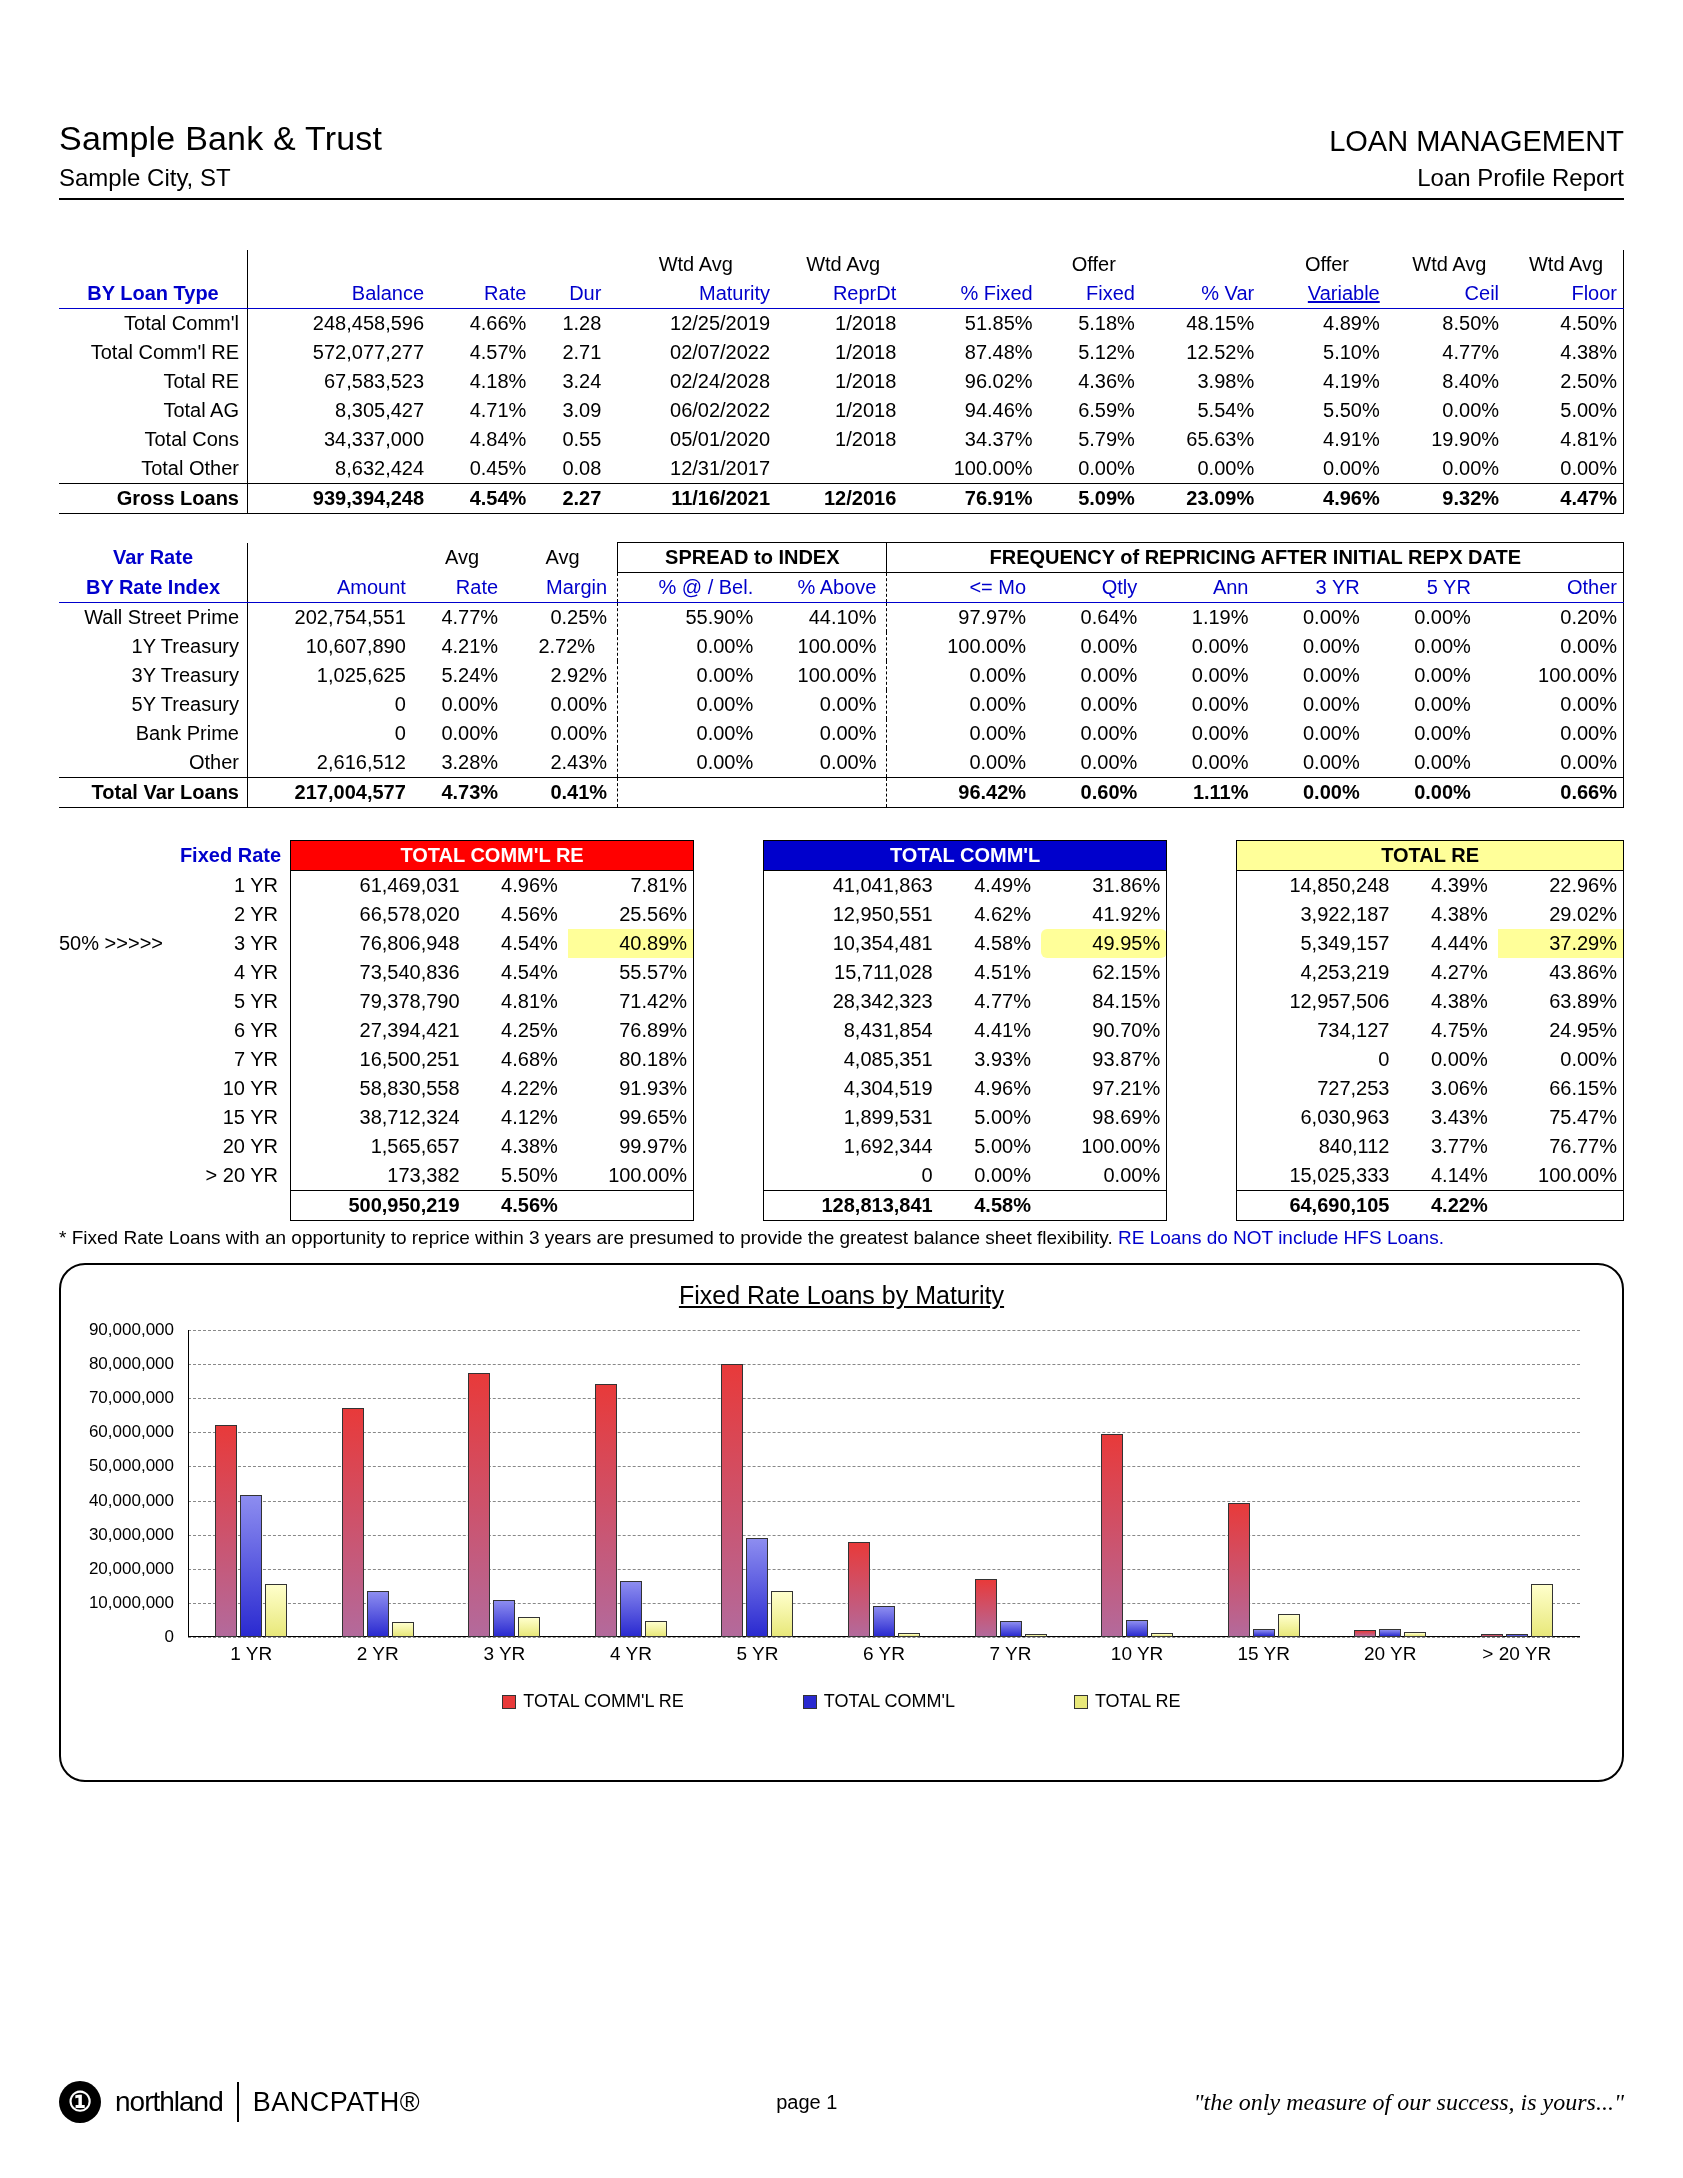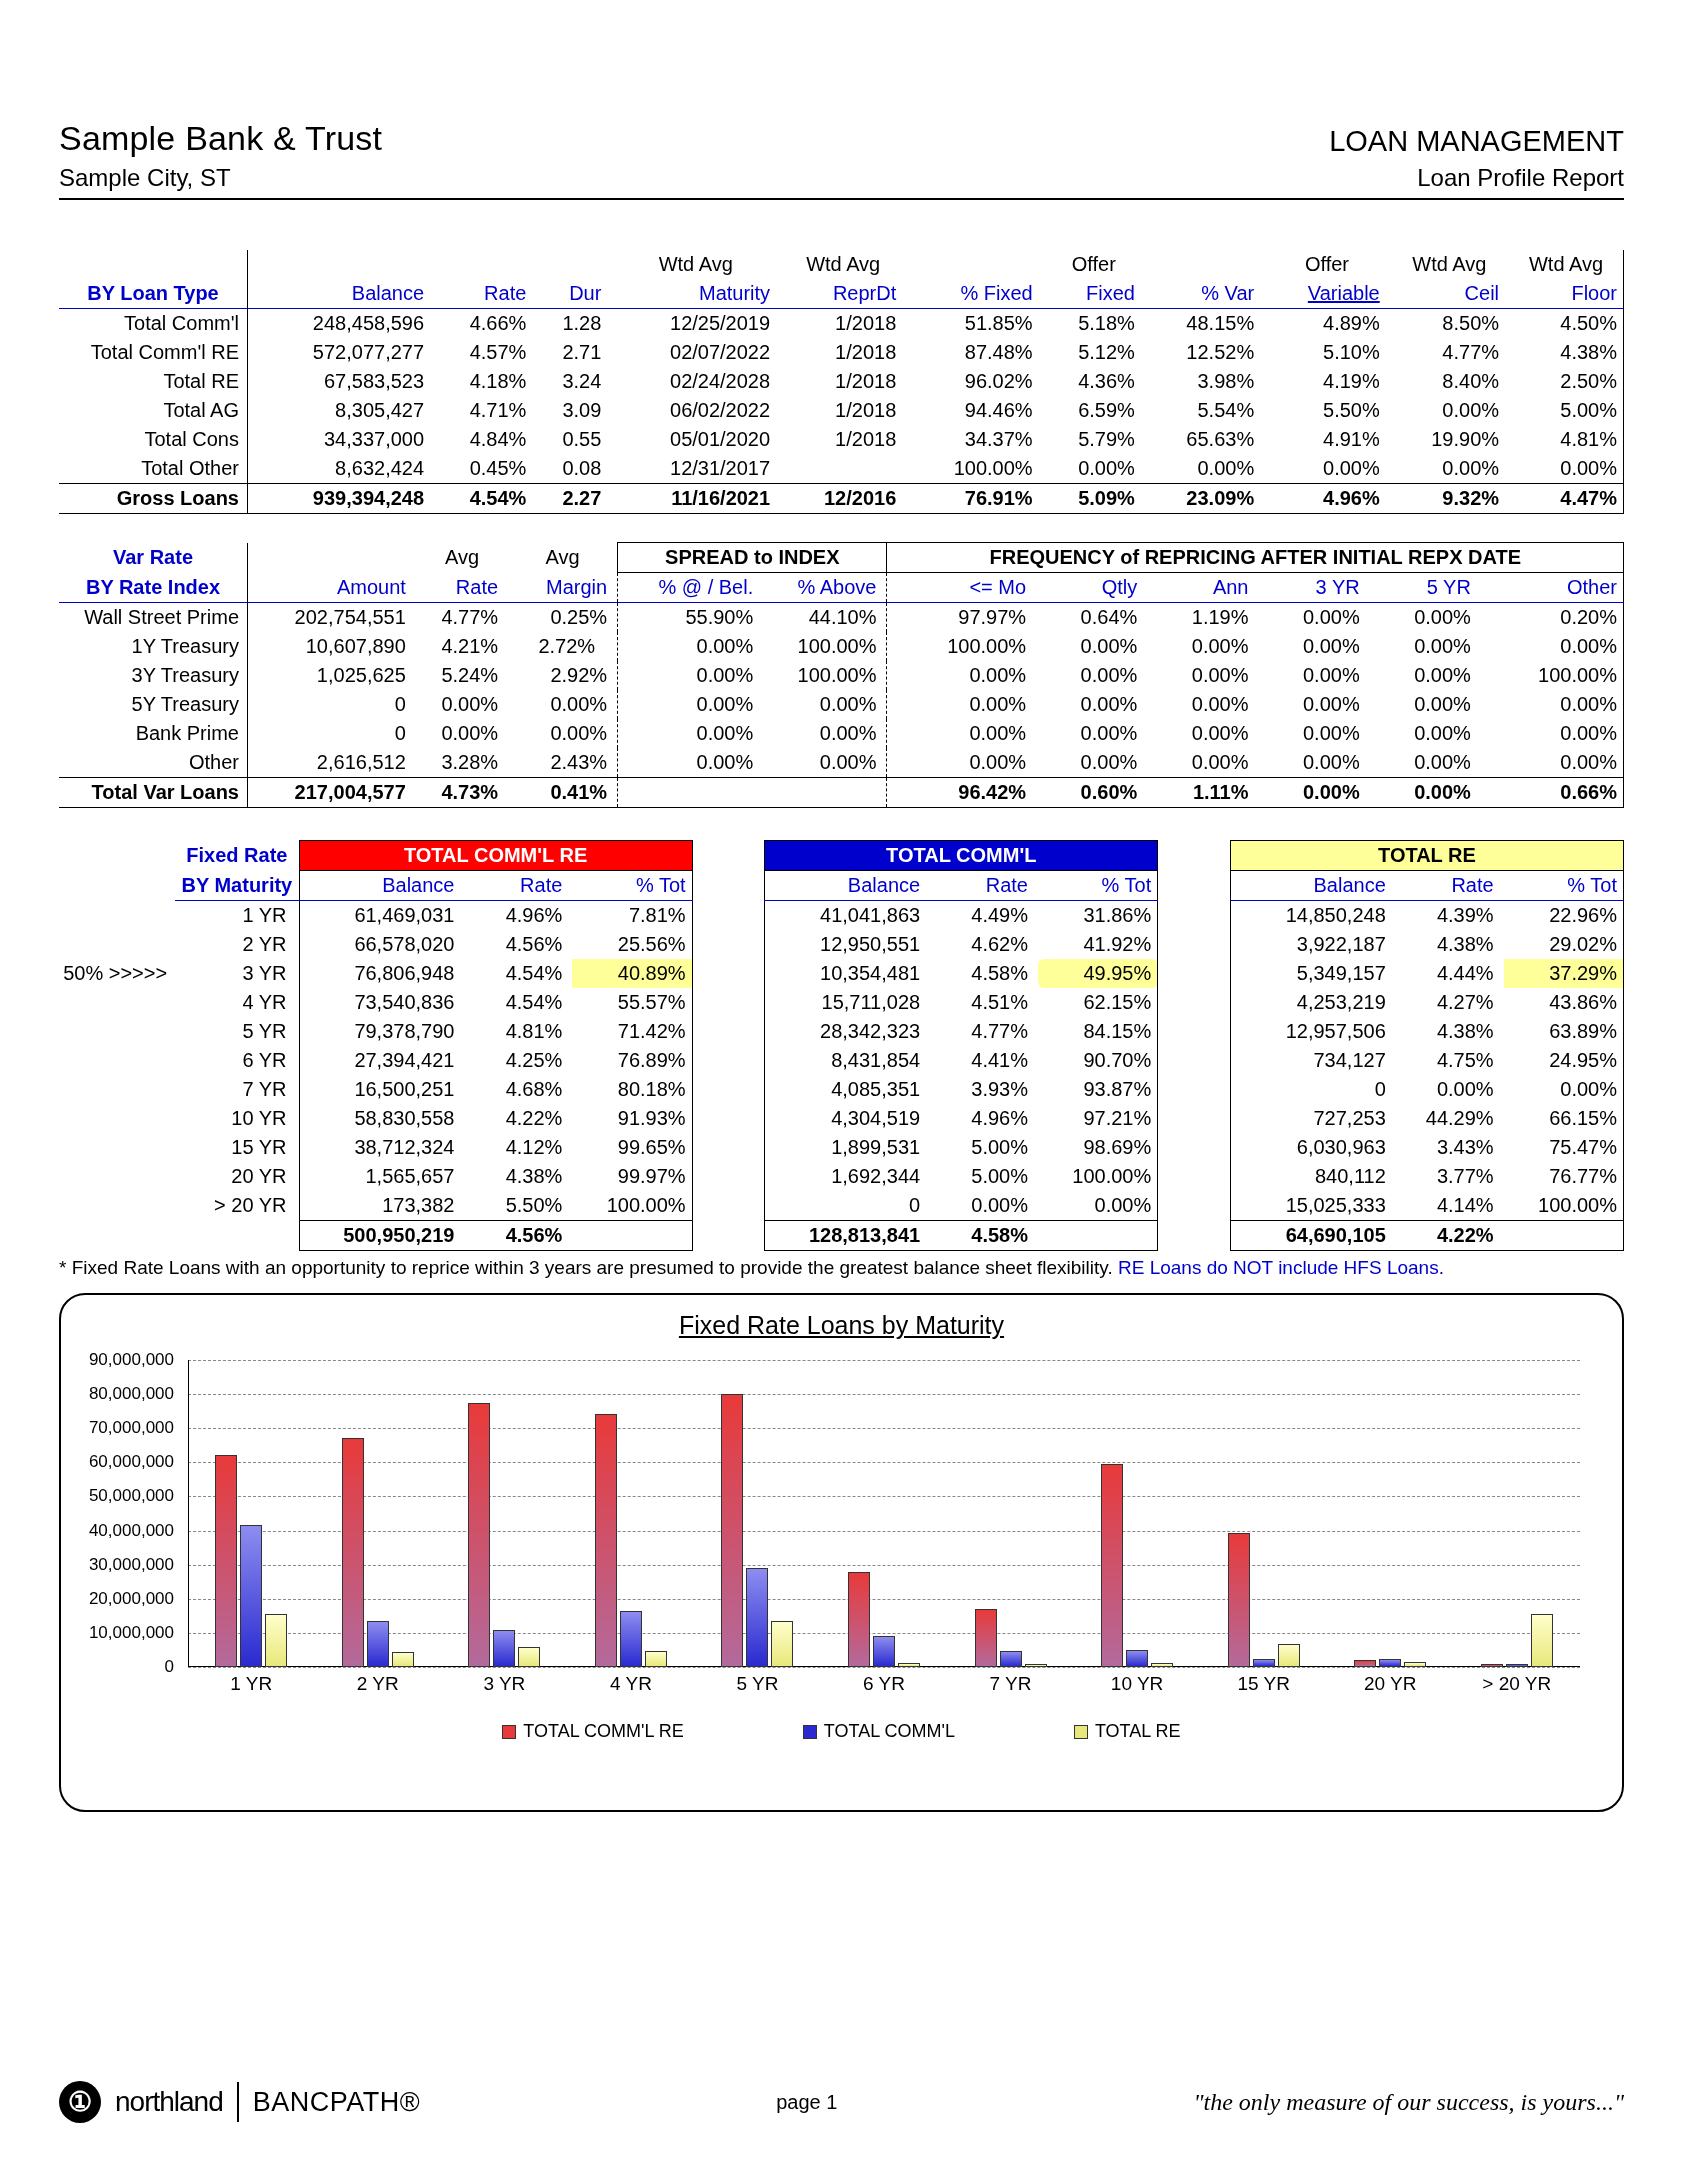--- a/index.html
+++ b/index.html
@@ -368,35 +368,20 @@
     <tbody>
         <tr>
       <td style="width:109px;"></td>
       <td class="ctr bluehead" style="width:119px;">Fixed Rate</td>
       <td class="capred" colspan="3">TOTAL COMM'L RE</td>
       <td style="width:69px;"></td>
       <td class="capblue" colspan="3">TOTAL COMM'L</td>
       <td style="width:69px;"></td>
       <td class="capyel" colspan="3">TOTAL RE</td>
     </tr>
-    <tr>
-      <td></td>
-      <td class="ctr bluehead hdrline">BY Maturity</td>
-      <td class="num blue hdrline bl" style="padding-right:10px;width:149px;">Balance</td>
-      <td class="num blue hdrline" style="padding-right:10px;width:94px;">Rate</td>
-      <td class="num blue hdrline br" style="padding-right:6px;width:109px;">% Tot</td>
-      <td></td>
-      <td class="num blue hdrline bl" style="padding-right:10px;width:149px;">Balance</td>
-      <td class="num blue hdrline" style="padding-right:10px;width:94px;">Rate</td>
-      <td class="num blue hdrline br" style="padding-right:6px;width:109px;">% Tot</td>
-      <td></td>
-      <td class="num blue hdrline bl" style="padding-right:10px;width:149px;">Balance</td>
-      <td class="num blue hdrline" style="padding-right:10px;width:94px;">Rate</td>
-      <td class="num blue hdrline br" style="padding-right:6px;width:109px;">% Tot</td>
-    </tr>
     </tbody>
       <tbody id="mt-body">
         <tr>
           <td class="num" style="padding-right: 8px;"></td>
           <td class="num" style="padding-right: 12px;">1 YR</td>
           <td class="num bl" style="padding-right: 10px;">61,469,031</td>
           <td class="num" style="padding-right: 10px;">4.96%</td>
           <td class="num br" style="padding-right: 6px;">7.81%</td>
           <td></td>
           <td class="num bl" style="padding-right: 10px;">41,041,863</td>
@@ -502,21 +487,21 @@
           <td class="num" style="padding-right: 12px;">10 YR</td>
           <td class="num bl" style="padding-right: 10px;">58,830,558</td>
           <td class="num" style="padding-right: 10px;">4.22%</td>
           <td class="num br" style="padding-right: 6px;">91.93%</td>
           <td></td>
           <td class="num bl" style="padding-right: 10px;">4,304,519</td>
           <td class="num" style="padding-right: 10px;">4.96%</td>
           <td class="num br" style="padding-right: 6px;">97.21%</td>
           <td></td>
           <td class="num bl" style="padding-right: 10px;">727,253</td>
-          <td class="num" style="padding-right: 10px;">44.29%</td>
+          <td class="num" style="padding-right: 10px;">3.06%</td>
           <td class="num br" style="padding-right: 6px;">66.15%</td>
         </tr>
         <tr>
           <td class="num" style="padding-right: 8px;"></td>
           <td class="num" style="padding-right: 12px;">15 YR</td>
           <td class="num bl" style="padding-right: 10px;">38,712,324</td>
           <td class="num" style="padding-right: 10px;">4.12%</td>
           <td class="num br" style="padding-right: 6px;">99.65%</td>
           <td></td>
           <td class="num bl" style="padding-right: 10px; margin-top: 21px;">1,899,531</td>

